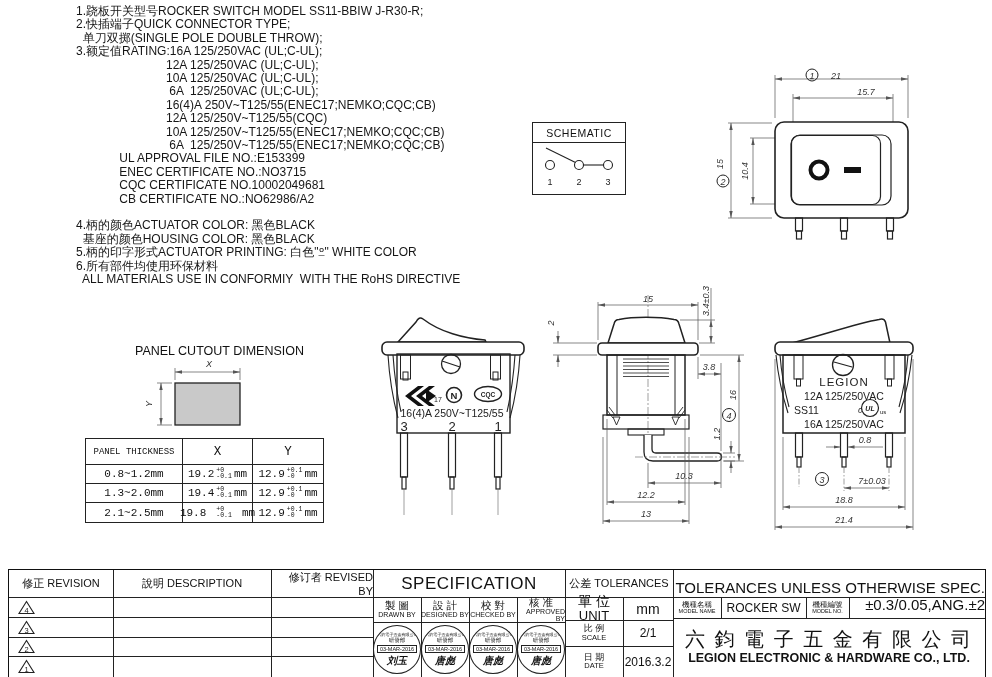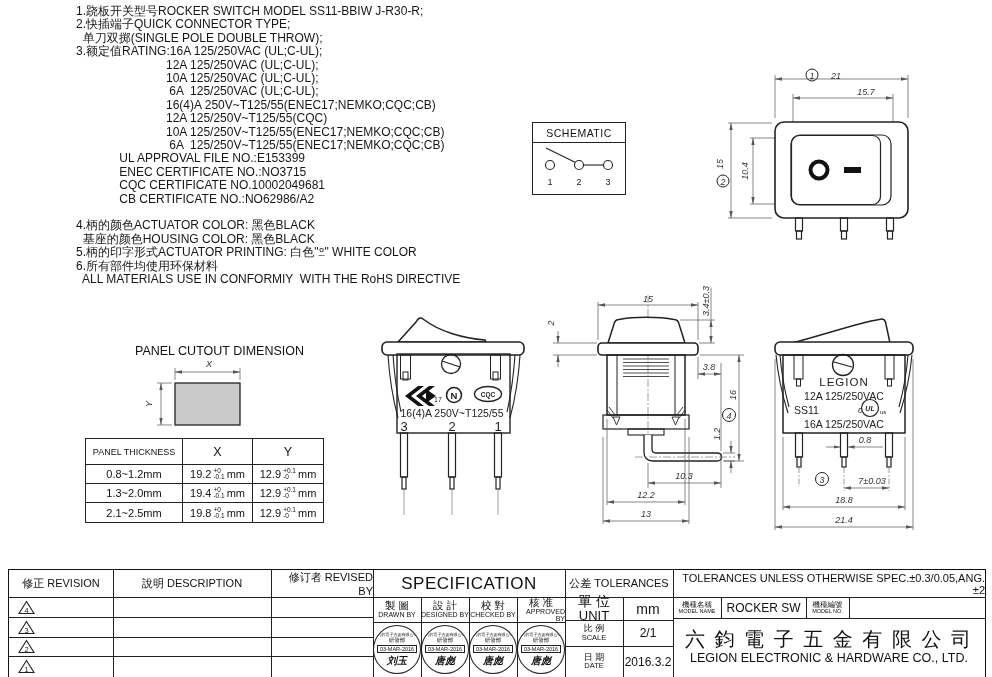--- a/index.html
+++ b/index.html
@@ -17,21 +17,21 @@
              font-size:10.5px;letter-spacing:.5px;color:#111;}
   svg{position:absolute;overflow:visible;}
   svg text{font-family:"Liberation Sans",sans-serif;fill:#222;}
   .dt{font-size:9px;font-style:italic;fill:#333;}
   .ol{stroke:#222;fill:none;}
   .olw{stroke:#222;fill:#fff;}
   .dim{stroke:#555;stroke-width:.7;fill:none;}
   .cl{stroke:#777;stroke-width:.7;fill:none;}
   
   #cuttitle{left:135px;top:344px;font-size:12.5px;color:#111;}
-  #cuttab{left:85px;top:438px;width:237px;border:1.6px solid #222;border-collapse:collapse;}
+  #cuttab{left:85px;top:438px;width:237px;border:1.6px solid #222;border-collapse:collapse;font-family:Liberation Mono, monospace;}
   #cuttab div{box-sizing:border-box;}
   .ctrow{display:flex;}
   .ctc{border-right:1px solid #222;border-bottom:1px solid #222;display:flex;align-items:center;justify-content:center;}
   .ctc:last-child{border-right:none;}
   .ctrow:last-child .ctc{border-bottom:none;}
   .tol{display:inline-flex;flex-direction:column;font-size:6.5px;line-height:6px;margin:0 2px;}
   
   #tblock{left:8px;top:569px;width:976px;height:107px;border:1.8px solid #111;box-sizing:content-box;}
   .ln{position:absolute;background:#222;}
   .tbc{position:absolute;display:flex;align-items:center;justify-content:center;text-align:right;color:#111;}
@@ -342,21 +342,21 @@
           <span>12.9</span>
           <span class="tol">
             <span>+0.1</span>
             <span>-0</span>
           </span>
           <span>mm</span>
         </div>
     </div>
     <div class="ctrow">
       <div class="ctc" style="width:97px;height:19px;font-size:11px;">2.1~2.5mm</div>
-      <div class="ctc" style="width:70px;height:19px;font-size:11px;">
+      <div class="ctc" style="width:70px;height:19px;font-size:11px;gap:8px;">
           <span>19.8</span>
           <span class="tol">
             <span>+0</span>
             <span>-0.1</span>
           </span>
           <span>mm</span>
         </div>
       <div class="ctc" style="width:70px;height:19px;font-size:11px;">
           <span>12.9</span>
           <span class="tol">
@@ -389,21 +389,21 @@
     <div class="ln" style="left:664px;top:0;width:1.3px;height:107px"></div>
     <div class="ln" style="left:712px;top:27px;width:1px;height:21px"></div>
     <div class="ln" style="left:797px;top:27px;width:1px;height:21px"></div>
     <div class="ln" style="left:840px;top:27px;width:1px;height:21px"></div>
 
     <div class="tbc" style="left:0;top:0;width:104px;height:27px;font-size:11px">修正 REVISION</div>
     <div class="tbc" style="left:104px;top:0;width:158px;height:27px;font-size:11px">說明 DESCRIPTION</div>
     <div class="tbc" style="left:262px;top:0;width:102px;height:27px;font-size:11px">修订者 REVISED BY</div>
     <div class="tbc" style="left:364px;top:0;width:192px;height:27px;font-size:17px;letter-spacing:.5px">SPECIFICATION</div>
     <div class="tbc" style="left:556px;top:0;width:108px;height:27px;font-size:11px">公差 TOLERANCES</div>
-    <div class="tbc" style="left:664px;top:0;width:312px;height:27px;font-size:11px">TOLERANCES UNLESS OTHERWISE SPEC.±0.3/0.05,ANG.±2</div>
+    <div class="tbc" style="left:664px;top:12px;width:312px;height:27px;font-size:15px">TOLERANCES UNLESS OTHERWISE SPEC.±0.3/0.05,ANG.±2</div>
 
     <div class="tbc" style="left:0;top:27px;width:104px;height:20px;justify-content:flex-start">
       <svg class="trisvg" width="17" height="15" style="position:static">
         <polygon points="8.5,1.5 16,13.5 1,13.5" class="ol" stroke-width="1.1"></polygon>
         <text x="8.5" y="12.5" font-size="7.5" text-anchor="middle">4</text>
       </svg>
     </div>
     <div class="tbc" style="left:0;top:47px;width:104px;height:20px;justify-content:flex-start">
       <svg class="trisvg" width="17" height="15" style="position:static">
         <polygon points="8.5,1.5 16,13.5 1,13.5" class="ol" stroke-width="1.1"></polygon>
@@ -494,17 +494,17 @@
         <span style="font-size:5.5px">MODEL NAME</span>
     </div>
     <div class="tbc" style="left:712px;top:27px;width:85px;height:21px;font-size:12px">ROCKER SW</div>
     <div class="tbc two" style="left:797px;top:27px;width:43px;height:21px">
       <span style="font-size:7.5px">機種編號</span>
         <span style="font-size:5.5px">MODEL NO.</span>
     </div>
 
     <div class="tbc two" style="left:664px;top:48px;width:312px;height:59px">
       <span style="font-size:20px;letter-spacing:2px;white-space:nowrap">六 鈞 電 子 五 金 有 限 公 司</span>
-      <span style="font-size:12.5px;font-weight:normal;margin-top:2px">LEGION ELECTRONIC &amp; HARDWARE CO., LTD.</span>
+      <span style="font-size:12.5px;font-weight:bold;margin-top:2px">LEGION ELECTRONIC &amp; HARDWARE CO., LTD.</span>
     </div>
   </div>
 
 </div>
 
 </body></html>

